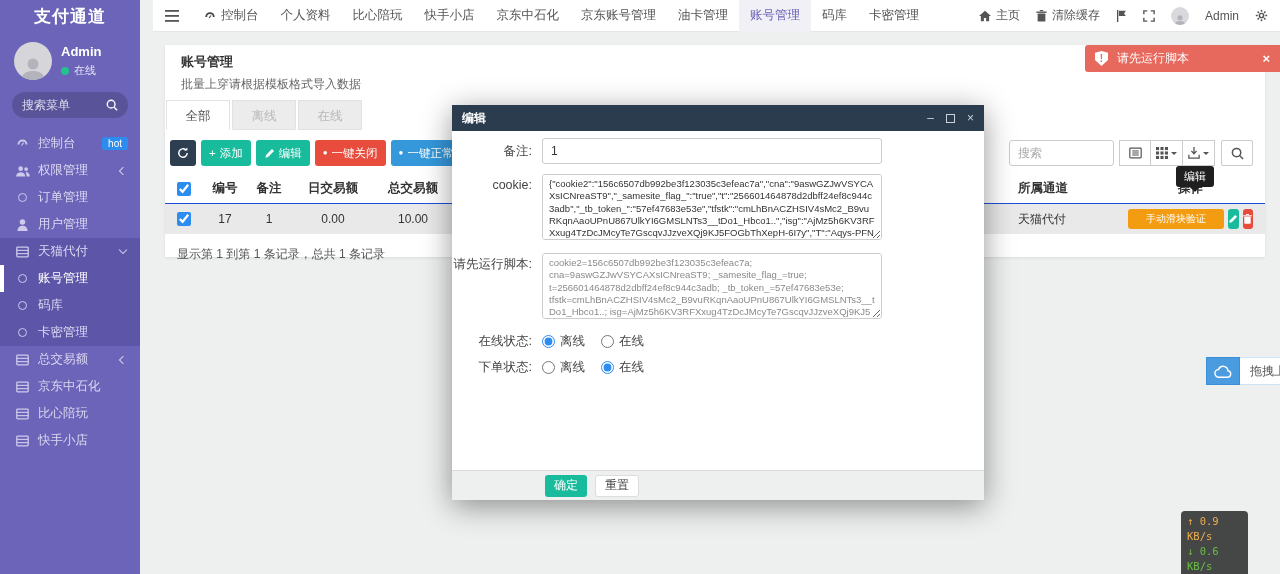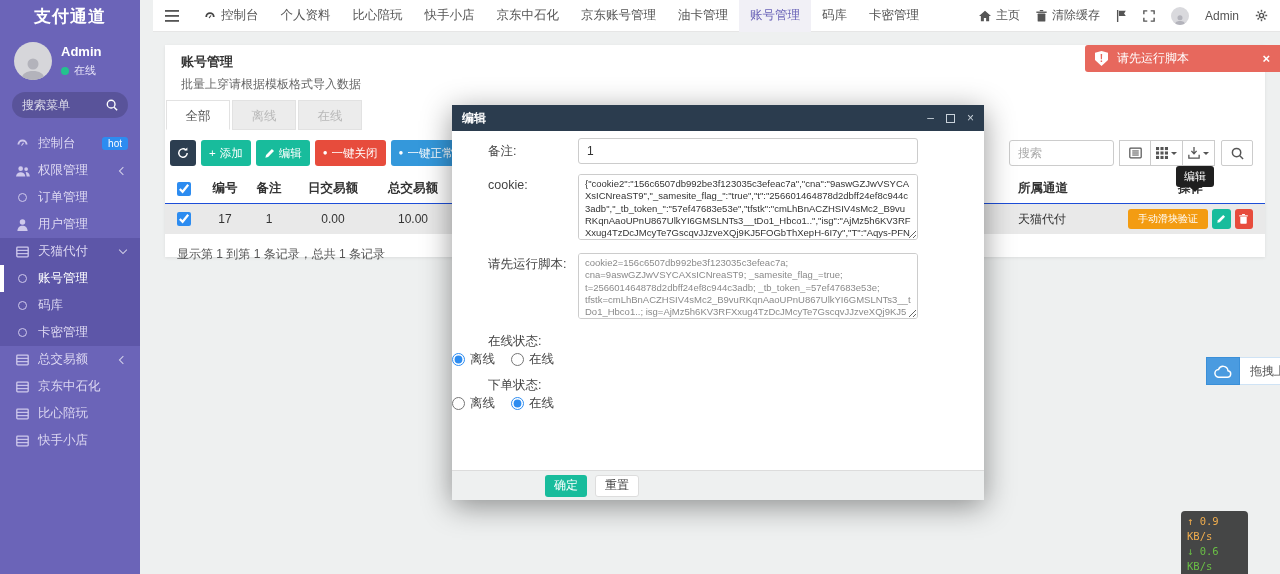--- a/index.html
+++ b/index.html
@@ -75,49 +75,49 @@
 .col-cb input,{ } 
 .col-id { width:40px; text-align:center; }
 .col-note { width:48px; text-align:center; }
 .col-daily { width:80px; text-align:center; }
 .col-total { width:80px; text-align:center; }
 .col-sp { flex:1; }
 .col-chan { width:110px; text-align:left; }
 .col-op { width:125px; display:flex; justify-content:center; align-items:center; gap:4px; text-align:center; }
 .col-op.hdr { display:block; }
 input[type=checkbox] { width:14px; height:14px; accent-color:#2d8cf0; }
-.verify-btn { background:#f39c12; color:#fff; border:none; border-radius:3px; height:20px; font-size:10px; padding:0 10px; cursor:pointer; white-space:nowrap; font-family:inherit; }
+.verify-btn { background:#f39c12; color:#fff; border:none; border-radius:3px; height:20px; font-size:10px; padding:0 18px; cursor:pointer; white-space:nowrap; font-family:inherit; }
 .mini-btn { width:20px; height:20px; border:none; border-radius:3px; color:#fff; display:inline-flex; align-items:center; justify-content:center; cursor:pointer; }
 .mini-green { background:#18bc9c; }
 .mini-red { background:#e74c3c; }
 .summary { padding:12px; color:#555; font-size:12px; }
 
 
 .tooltip { position:absolute; left:1176px; top:166px; background:#1f1f1f; color:#fff; font-size:11px; padding:3px 8px; border-radius:3px; z-index:25; }
 .tooltip::after { content:""; position:absolute; left:50%; transform:translateX(-50%); top:100%; border:5px solid transparent; border-top-color:#1f1f1f; }
 
 
 .modal { position:absolute; left:452px; top:105px; width:532px; height:395px; background:#fff; box-shadow:0 6px 28px rgba(0,0,0,.42); z-index:20; }
 .modal-head { height:26px; background:#2b3c4e; display:flex; align-items:center; padding:0 10px; color:#fff; }
 .modal-title { font-size:12px; font-weight:700; }
 .win-btns { margin-left:auto; display:flex; align-items:center; gap:12px; color:#c9d2da; font-size:12px; }
 .win-btn { cursor:pointer; line-height:1; display:inline-flex; align-items:center; }
 .win-max { width:9px; height:9px; border:1px solid #c9d2da; display:inline-block; }
 .modal-body { padding-top:7px; }
 .form-row { display:flex; margin-bottom:10px; }
-.form-label { width:90px; padding-right:10px; font-size:12.5px; color:#444; line-height:26px; flex-shrink:0;margin-left:36px; }
+.form-label { width:90px; text-align:right; padding-right:10px; font-size:12.5px; color:#444; line-height:26px; flex-shrink:0; }
 .form-label.top { line-height:16px; padding-top:3px; }
 .form-ctl { width:340px; }
 .text-in { width:100%; height:26px; border:1px solid #ccc; border-radius:3px; padding:0 8px; font-size:12px; outline:none; font-family:inherit; color:#333; }
 .ta { width:100%; height:66px; border:1px solid #ccc; border-radius:3px; padding:3px 6px; font-size:9.5px; line-height:1.3; outline:none; resize:both; overflow-y:scroll; word-break:break-all; font-family:inherit; color:#333; background:#fff; }
 .ta.gray { color:#8a8a8a; }
 .ta::-webkit-scrollbar { width:11px; }
 .ta::-webkit-scrollbar-track { background:#f3f3f3; border-left:1px solid #e5e5e5; }
 .ta::-webkit-scrollbar-thumb { background:#c3c3c3; }
-.radio-row { margin-bottom:8px;flex-direction:column; }
+.radio-row { margin-bottom:8px; }
 .radio-row .form-label { line-height:18px; }
 .radio-group { display:flex; align-items:center; gap:16px; height:18px; }
 .radio { display:flex; align-items:center; gap:5px; font-size:12.5px; color:#444; cursor:pointer; }
 input[type=radio] { width:13px; height:13px; accent-color:#2d8cf0; }
 .modal-foot { position:absolute; left:0; right:0; bottom:0; height:30px; background:#eef0f0; border-top:1px solid #dcdcdc; display:flex; align-items:center; padding-left:93px; gap:8px; }
 .btn-confirm { background:#18bc9c; color:#fff; height:22px; padding:0 9px; border:none; border-radius:3px; font-size:12px; cursor:pointer; font-family:inherit; }
 .btn-reset { background:#fff; color:#444; height:22px; padding:0 9px; border:1px solid #ddd; border-radius:3px; font-size:12px; cursor:pointer; font-family:inherit; }
 
 
 .upload { position:absolute; left:1206px; top:357px; height:28px; display:flex; z-index:25; }

